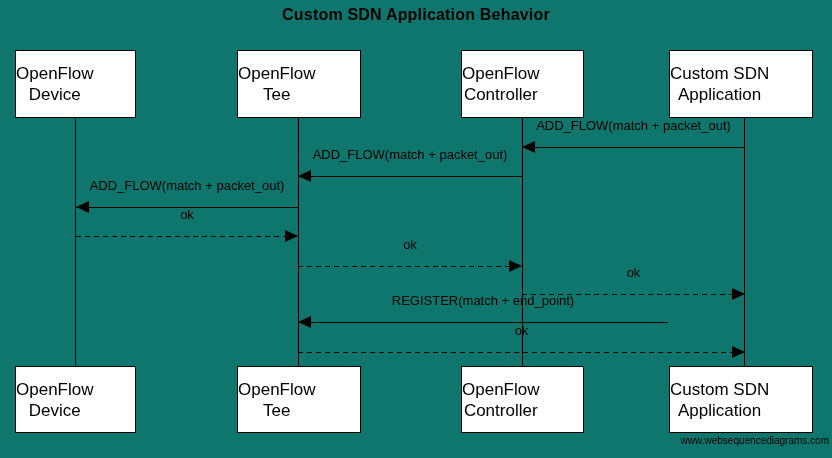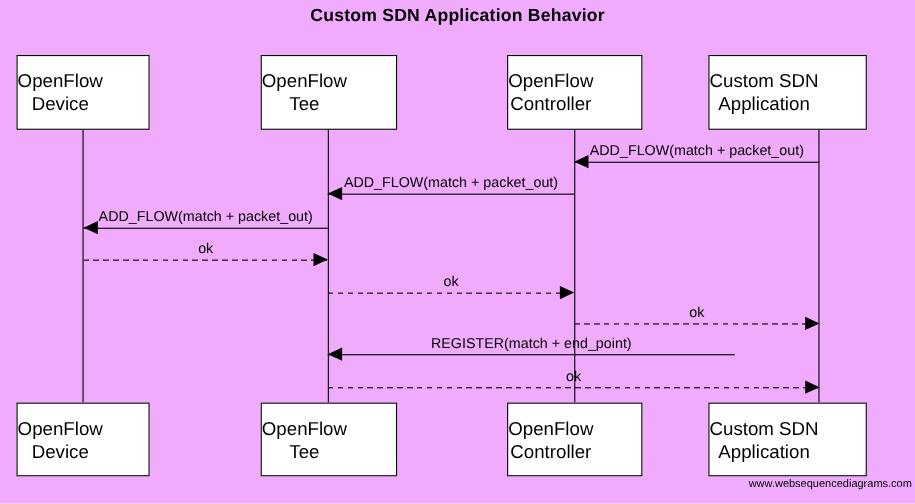--- a/index.html
+++ b/index.html
@@ -1,46 +1,46 @@
 <!DOCTYPE html>
 <html><head>
 <meta charset="utf-8">
 <style>
   html,body { margin:0; padding:0; background:#fff; }
   #canvas {
-    position:relative; width:832px; height:458px; background:#f0abfc;
+    position:relative; width:832px; height:458px; background:#0f766e;
     font-family:"Liberation Sans", sans-serif; color:#000; overflow:hidden;
   }
   .title {
     position:absolute; top:6px; left:0; width:832px; text-align:center;
     font-size:16px; font-weight:bold; letter-spacing:0.2px;
   }
   .actor {
     position:absolute; height:68px; box-sizing:border-box;
     border:1.5px solid #000; background:#fff;
     display:flex; align-items:center; justify-content:flex-start;
     font-size:17px; line-height:21px; text-align:center; white-space:pre-line;
     z-index:3;
   }
   .actor.top { top:50px; }
   .actor.bottom { top:366px; height:67px; }
   .a-device { left:15px;  width:121px; }
   .a-tee    { left:237px; width:124px; }
   .a-ctrl   { left:461px; width:123px; }
-  .a-app    { left:644px; width:144px; }
+  .a-app    { left:669px; width:144px; }
 
   .lifeline { position:absolute; top:118px; height:248px; width:1px; background:#000; z-index:1; }
   .l-device { left:75px; }
   .l-tee    { left:298px; }
   .l-ctrl   { left:522px; }
   .l-app    { left:744px; }
 
   .msg { position:absolute; height:21px; z-index:2; }
   .msg .mlabel {
-    position:absolute; bottom:4px; left:0; width:100%; text-align:center;
+    position:absolute; bottom:15px; left:0; width:100%; text-align:center;
     font-size:13px; white-space:nowrap;
   }
   .msg .mline { position:absolute; bottom:0; left:0; right:0; height:1.5px; background:#000; }
   .msg.dashed .mline {
     background:repeating-linear-gradient(90deg,#000 0 5px,transparent 5px 9px);
   }
   .msg .head { position:absolute; bottom:-5px; width:0; height:0; border-top:6px solid transparent; border-bottom:6px solid transparent; }
   .msg .head.left  { left:0;  border-right:13px solid #000; }
   .msg .head.right { right:0; border-left:13px solid #000; }
 

